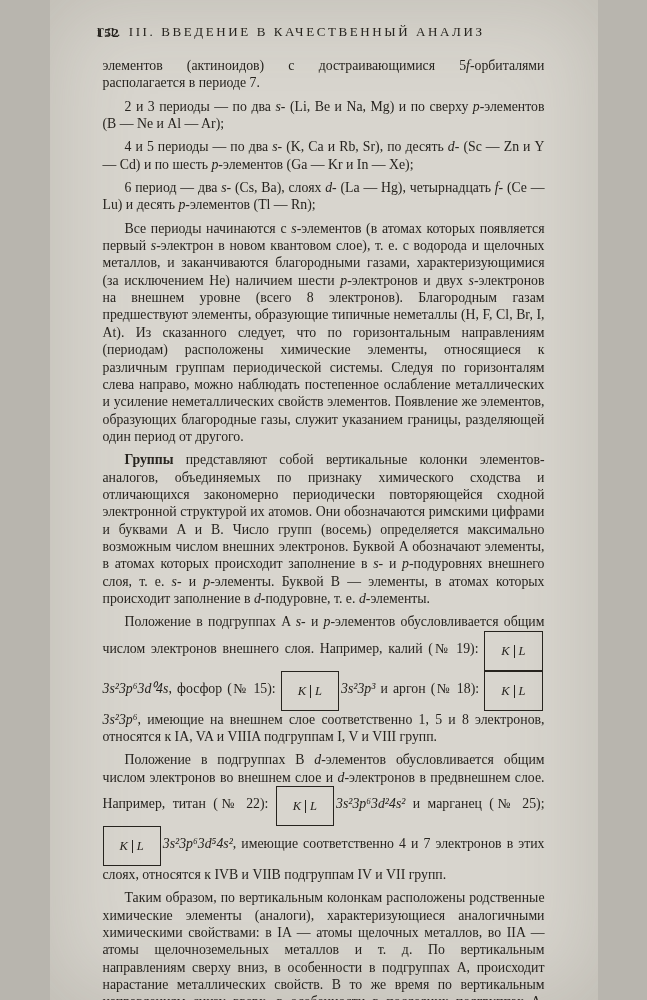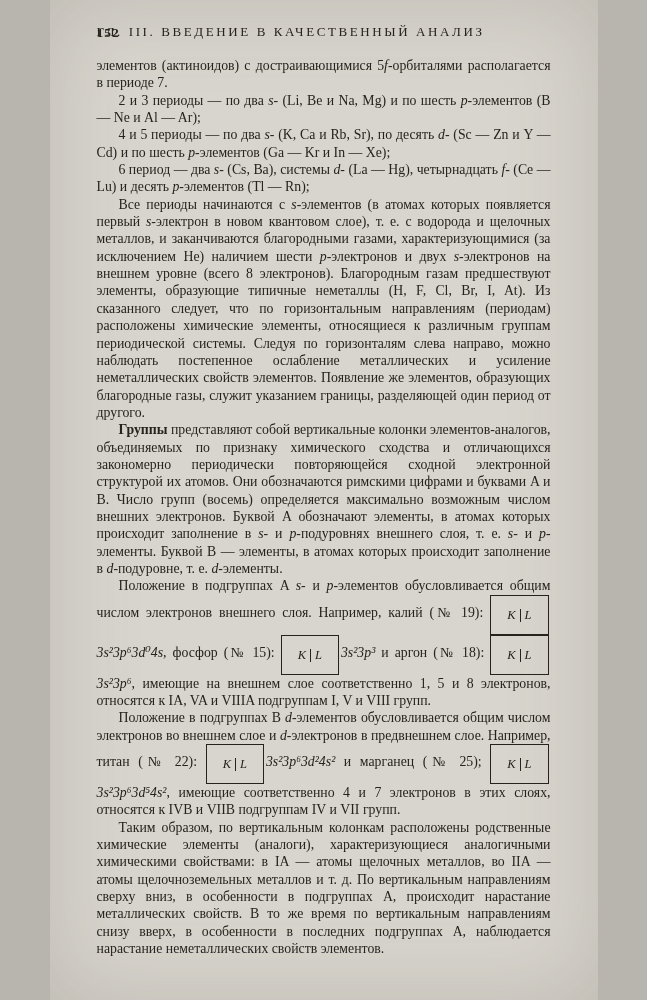--- a/index.html
+++ b/index.html
@@ -39,22 +39,23 @@
     font-size: 13px;
     letter-spacing: 2.6px;
     white-space: nowrap;
   }
   .body-text {
     font-size: 13.8px;
     line-height: 17.35px;
     text-align: justify;
   }
   .body-text p {
-    margin: 0;
+    margin: 6px;
     padding: 0;
+    font-family: Liberation Serif, serif;
   }
   .body-text p.indent {
     text-indent: 22px;
   }
   .i { font-style: italic; }
   .b { font-weight: 700; }
   .kl-box {
     display: inline-block;
     border: 1.2px solid #26231e;
     line-height: 13px;
@@ -76,22 +77,22 @@
 </head>
 <body>
 
 <div class="page">
   <div class="header">
     <span class="page-num">152</span>
     <span class="running-title">ГЛ. III. ВВЕДЕНИЕ В КАЧЕСТВЕННЫЙ АНАЛИЗ</span>
   </div>
   <div class="body-text">
       <p class=""><span>элементов (актиноидов) с достраивающимися 5</span><span class="i">f</span><span>-орбиталями располагается в периоде 7.</span></p>
-      <p class="indent"><span>2 и 3 периоды — по два </span><span class="i">s-</span><span> (Li, Be и Na, Mg) и по шесть </span><span class="i">p</span><span>-элементов (B — Ne и Al — Ar);</span></p>
+      <p class="indent"><span>2 и 3 периоды — по два </span><span class="i">s-</span><span> (Li, Be и Na, Mg) и по сверху </span><span class="i">p</span><span>-элементов (B — Ne и Al — Ar);</span></p>
       <p class="indent"><span>4 и 5 периоды — по два </span><span class="i">s-</span><span> (K, Ca и Rb, Sr), по десять </span><span class="i">d-</span><span> (Sc — Zn и Y — Cd) и по шесть </span><span class="i">p</span><span>-элементов (Ga — Kr и In — Xe);</span></p>
-      <p class="indent"><span>6 период — два </span><span class="i">s-</span><span> (Cs, Ba), системы </span><span class="i">d-</span><span> (La — Hg), четырнадцать </span><span class="i">f-</span><span> (Ce — Lu) и десять </span><span class="i">p</span><span>-элементов (Tl — Rn);</span></p>
+      <p class="indent"><span>6 период — два </span><span class="i">s-</span><span> (Cs, Ba), слоях </span><span class="i">d-</span><span> (La — Hg), четырнадцать </span><span class="i">f-</span><span> (Ce — Lu) и десять </span><span class="i">p</span><span>-элементов (Tl — Rn);</span></p>
       <p class="indent"><span>Все периоды начинаются с </span><span class="i">s</span><span>-элементов (в атомах которых появляется первый </span><span class="i">s</span><span>-электрон в новом квантовом слое), т. е. с водорода и щелочных металлов, и заканчиваются благородными газами, характеризующимися (за исключением He) наличием шести </span><span class="i">p</span><span>-электронов и двух </span><span class="i">s</span><span>-электронов на внешнем уровне (всего 8 электронов). Благородным газам предшествуют элементы, образующие типичные неметаллы (H, F, Cl, Br, I, At). Из сказанного следует, что по горизонтальным направлениям (периодам) расположены химические элементы, относящиеся к различным группам периодической системы. Следуя по горизонталям слева направо, можно наблюдать постепенное ослабление металлических и усиление неметаллических свойств элементов. Появление же элементов, образующих благородные газы, служит указанием границы, разделяющей один период от другого.</span></p>
       <p class="indent"><span class="b">Группы</span><span> представляют собой вертикальные колонки элементов-аналогов, объединяемых по признаку химического сходства и отличающихся закономерно периодически повторяющейся сходной электронной структурой их атомов. Они обозначаются римскими цифрами и буквами A и B. Число групп (восемь) определяется максимально возможным числом внешних электронов. Буквой A обозначают элементы, в атомах которых происходит заполнение в </span><span class="i">s-</span><span> и </span><span class="i">p</span><span>-подуровнях внешнего слоя, т. е. </span><span class="i">s-</span><span> и </span><span class="i">p</span><span>-элементы. Буквой B — элементы, в атомах которых происходит заполнение в </span><span class="i">d</span><span>-подуровне, т. е. </span><span class="i">d</span><span>-элементы.</span></p>
       <p class="indent"><span>Положение в подгруппах A </span><span class="i">s-</span><span> и </span><span class="i">p</span><span>-элементов обусловливается общим числом электронов внешнего слоя. Например, калий (№ 19): </span><span class="kl-box"><span class="kl-cell">K</span><span class="kl-cell">L</span></span><span class="i">3s²3p⁶3d⁰4s</span><span>, фосфор (№ 15): </span><span class="kl-box"><span class="kl-cell">K</span><span class="kl-cell">L</span></span><span class="i">3s²3p³</span><span> и аргон (№ 18): </span><span class="kl-box"><span class="kl-cell">K</span><span class="kl-cell">L</span></span><span class="i">3s²3p⁶</span><span>, имеющие на внешнем слое соответственно 1, 5 и 8 электронов, относятся к IA, VA и VIIIA подгруппам I, V и VIII групп.</span></p>
       <p class="indent"><span>Положение в подгруппах B </span><span class="i">d</span><span>-элементов обусловливается общим числом электронов во внешнем слое и </span><span class="i">d</span><span>-электронов в предвнешнем слое. Например, титан (№ 22): </span><span class="kl-box"><span class="kl-cell">K</span><span class="kl-cell">L</span></span><span class="i">3s²3p⁶3d²4s²</span><span> и марганец (№ 25); </span><span class="kl-box"><span class="kl-cell">K</span><span class="kl-cell">L</span></span><span class="i">3s²3p⁶3d⁵4s²</span><span>, имеющие соответственно 4 и 7 электронов в этих слоях, относятся к IVB и VIIB подгруппам IV и VII групп.</span></p>
       <p class="indent"><span>Таким образом, по вертикальным колонкам расположены родственные химические элементы (аналоги), характеризующиеся аналогичными химическими свойствами: в IA — атомы щелочных металлов, во IIA — атомы щелочноземельных металлов и т. д. По вертикальным направлениям сверху вниз, в особенности в подгруппах A, происходит нарастание металлических свойств. В то же время по вертикальным направлениям снизу вверх, в особенности в последних подгруппах A, наблюдается нарастание неметаллических свойств элементов.</span></p>
     </div>
 </div>
 
 </body></html>

